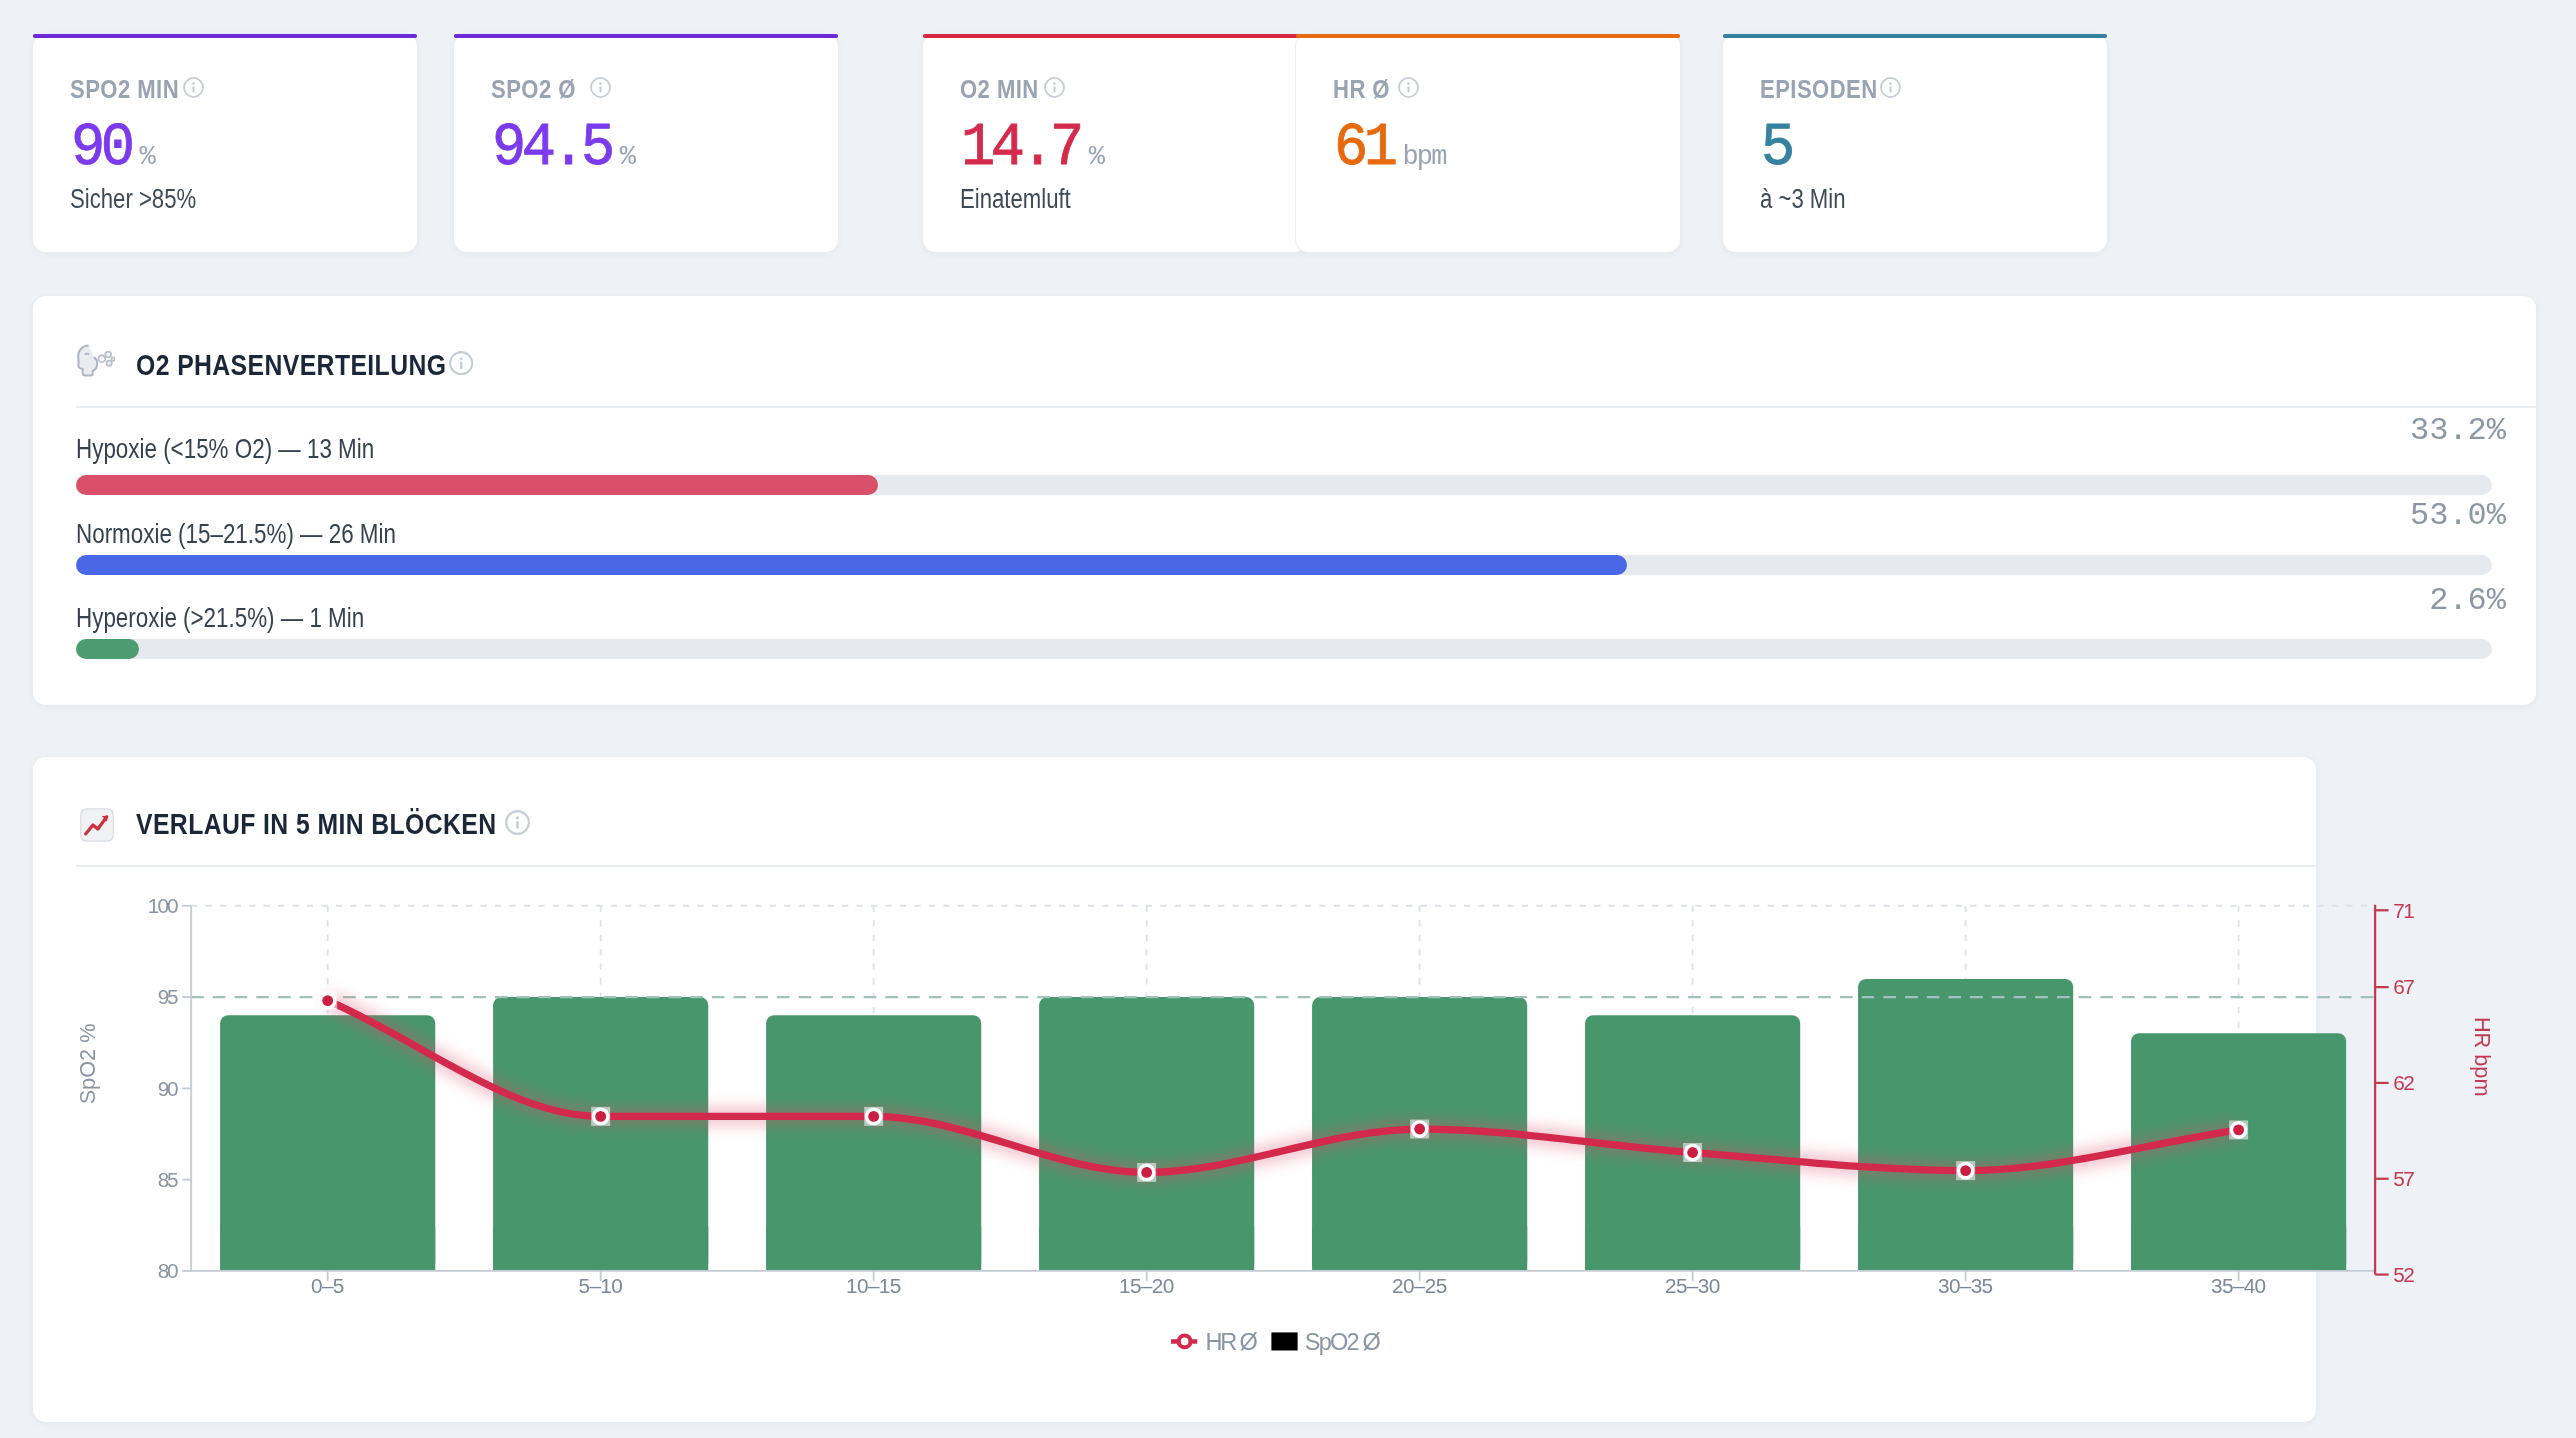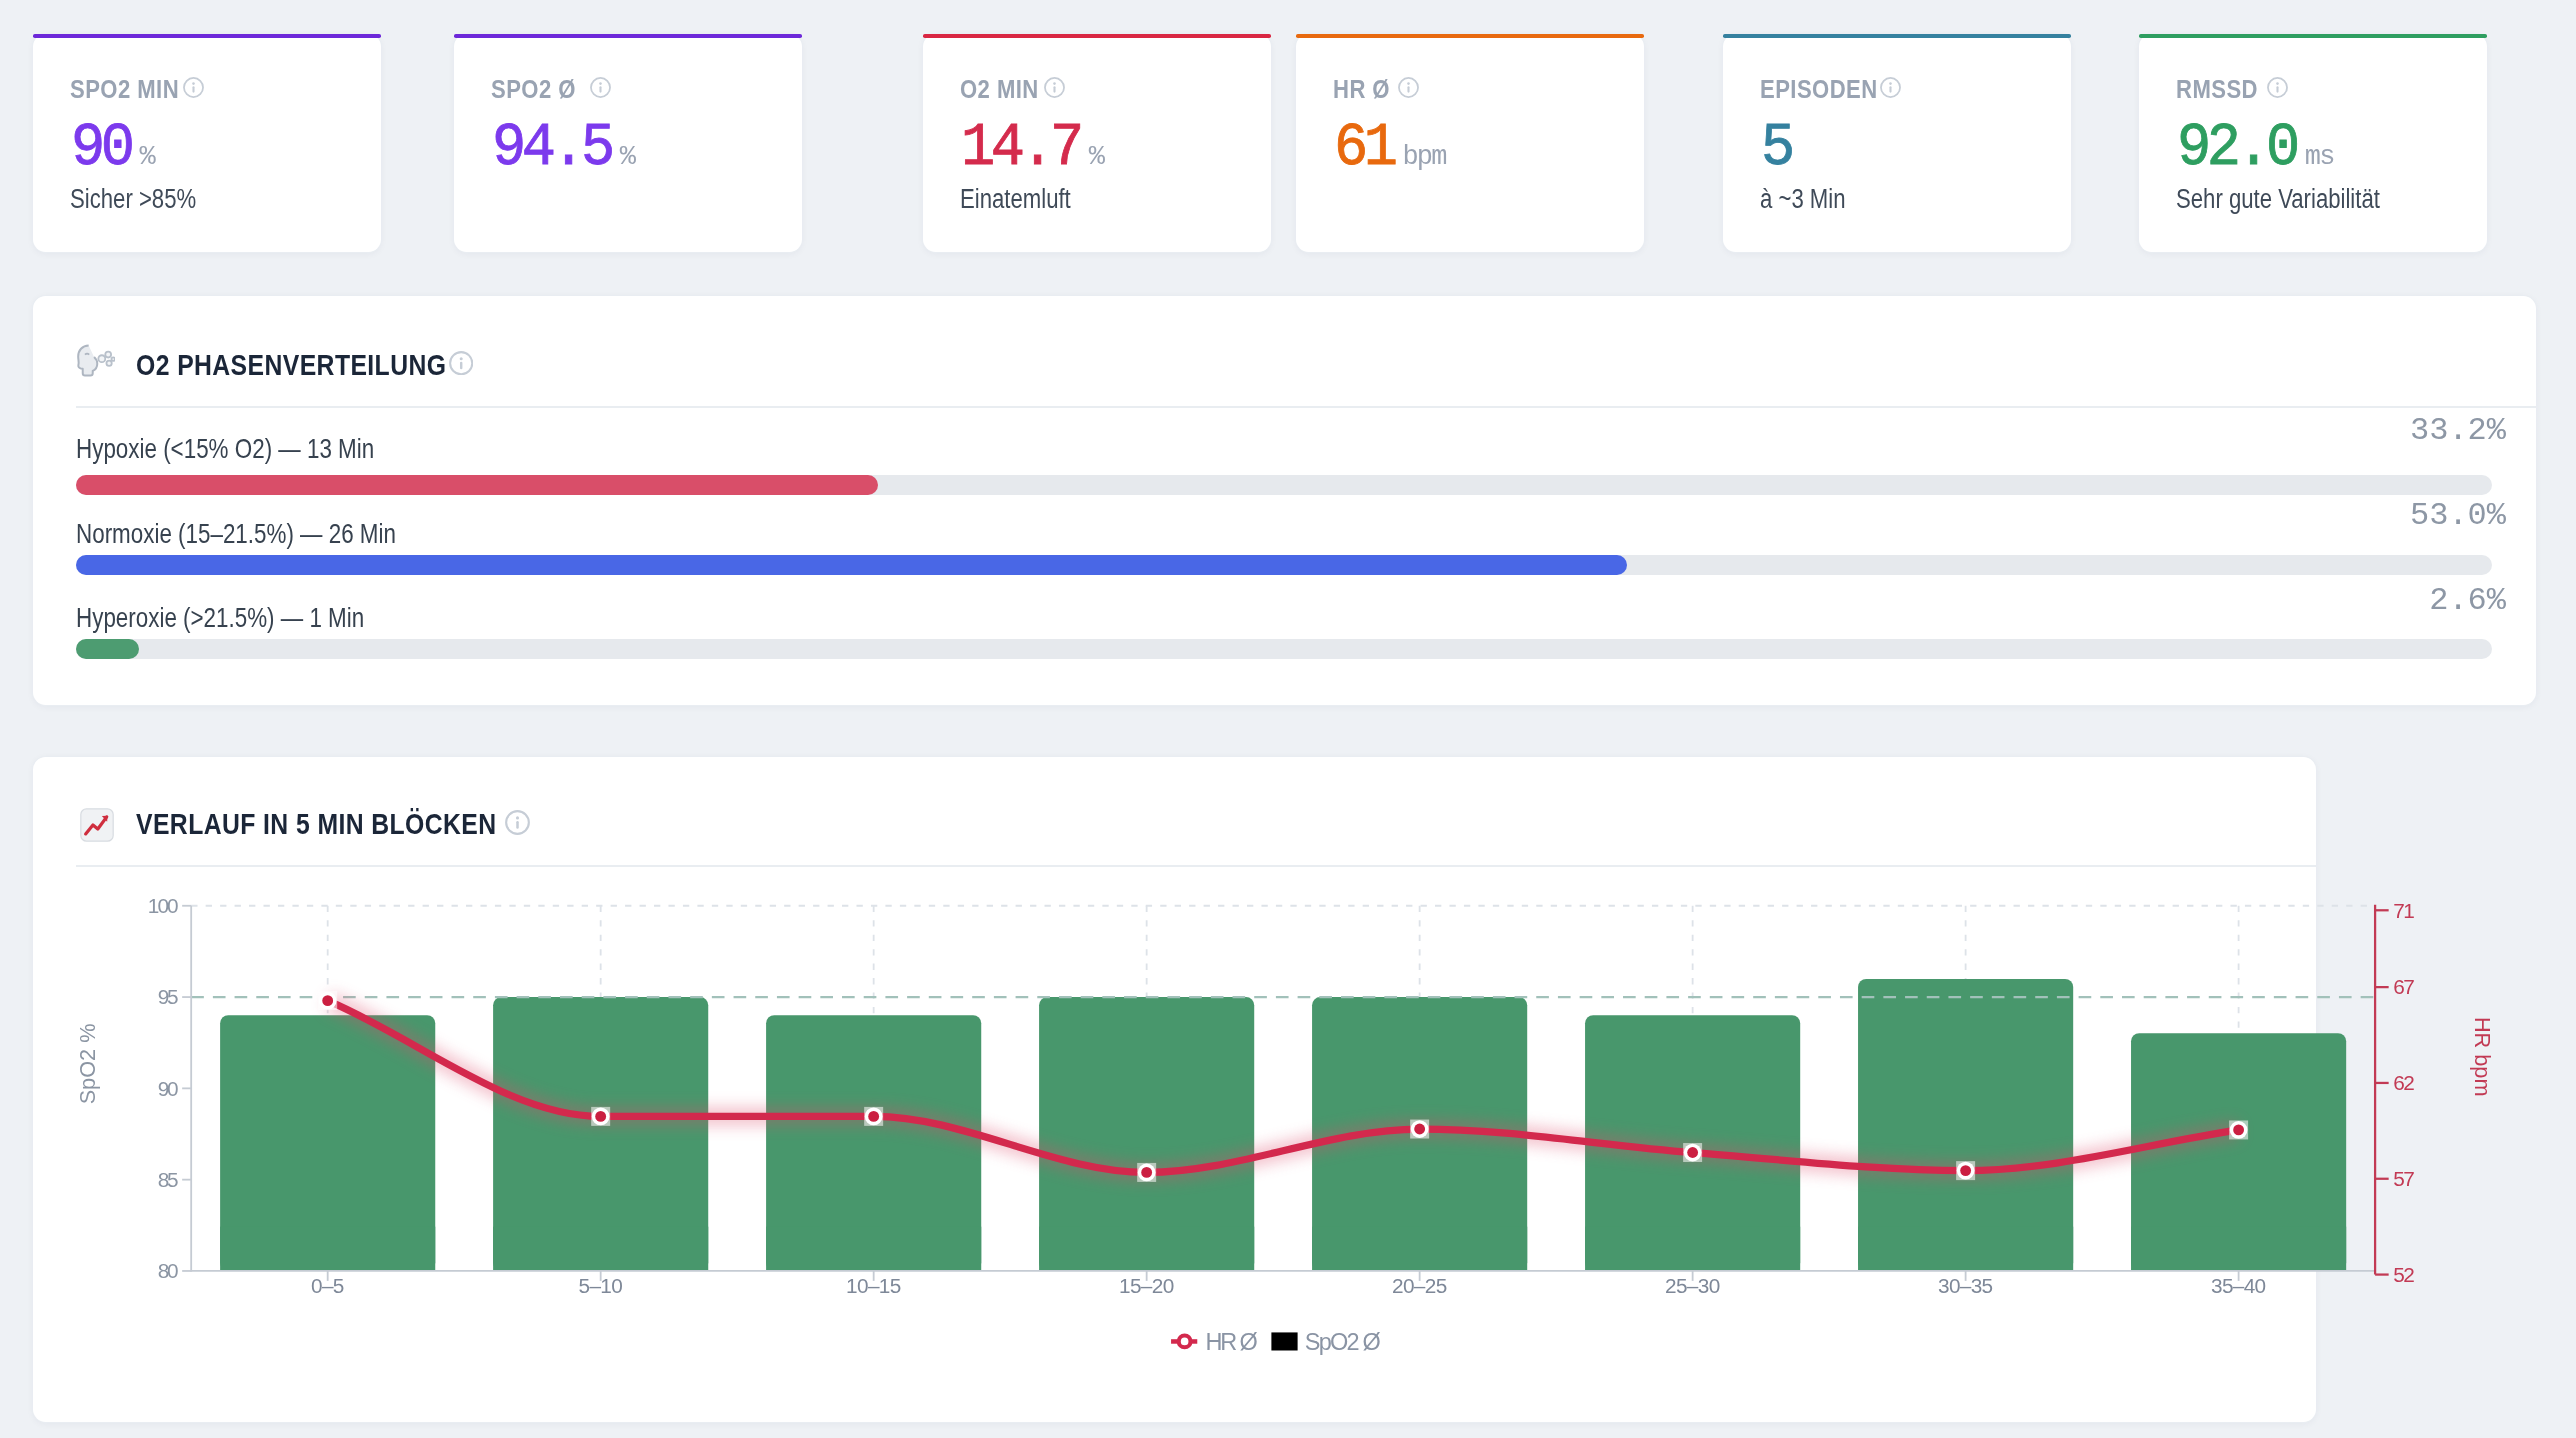--- a/index.html
+++ b/index.html
@@ -1,19 +1,19 @@
 <!DOCTYPE html>
 <html style="font-size:14.5px"><head>
 <meta charset="utf-8">
 <style>
   * { margin:0; padding:0; box-sizing:border-box; }
   html,body { width:2576px; height:1439px; background:#eef1f5; font-family:"Liberation Sans", sans-serif; }
   .page { position:relative; width:2576px; height:1439px; overflow:hidden; }
   .card { position:absolute; background:#fff; border-radius:12.7px; box-shadow:0 0 0 0.9px #e9edf2, 0 1.8px 7.2px rgba(20,40,80,0.05); }
-  .stat { width:348px; height:218px; top:34px;text-align:right; }
+  .stat { width:384px; height:218px; top:34px;text-align:right; }
   .stat .bar { position:absolute; left:0; right:0; top:0; height:3.6px; border-radius:1.8px; }
   .stat .lbl { position:absolute; left:37px; top:42px; font-size:26px; font-weight:bold; letter-spacing:0.5px; color:#99a3b2; line-height:26px; white-space:nowrap; transform:scaleX(0.85); transform-origin:0 50%; }
   .stat .valrow { position:absolute; left:38px; top:87px; display:flex; align-items:baseline; gap:9px; }
   .stat .val { display:inline-block; font-family:"Liberation Mono", monospace; font-size:57px; -webkit-text-stroke:0.8px currentColor; letter-spacing:-4.5px; line-height:57px; transform:scaleY(1.07); transform-origin:0 77%; }
   .stat .unit { font-family:"Liberation Mono", monospace; font-size:27px; color:#9aa3b2; letter-spacing:-1.8px; line-height:27px; }
   .stat .sub { position:absolute; left:37px; top:152px; font-size:27px; color:#3f4a58; line-height:27px; white-space:nowrap; transform:scaleX(0.82); transform-origin:0 50%; }
   .iico { position:absolute; }
   .sechead { position:absolute; left:103px; font-size:30px; font-weight:bold; letter-spacing:0.5px; color:#1b2638; white-space:nowrap; line-height:30px; transform:scaleX(0.825); transform-origin:0 50%; }
   .rowlbl { position:absolute; left:43px; font-size:28px; color:#37424f; line-height:28px; white-space:nowrap; transform:scaleX(0.8); transform-origin:0 50%; }
   .rowpct { position:absolute; right:30px; font-family:"Liberation Mono", monospace; font-size:32px; color:#8d97a5; line-height:29px; }
@@ -90,34 +90,20 @@
         <circle cx="13" cy="13" r="11.8" fill="none" stroke="#c6cdd6" stroke-width="2.2"></circle>
         <circle cx="13" cy="8.2" r="1.6" fill="#c6cdd6"></circle>
         <rect x="11.7" y="11.4" width="2.6" height="8" rx="1.3" fill="#c6cdd6"></rect>
       </svg>
     <div class="valrow">
         <span class="val" style="color:#35819f;">5</span>
       </div>
     <div class="sub">à ~3 Min</div>
   </div>
 
-  <div class="card stat" style="left:2139px; ">
-    <div class="bar" style="background:#2e9e60;"></div>
-    <div class="lbl">RMSSD</div>
-    <svg class="iico" style="left:128px; top:43px;" width="21" height="21" viewBox="0 0 26 26">
-        <circle cx="13" cy="13" r="11.8" fill="none" stroke="#c6cdd6" stroke-width="2.2"></circle>
-        <circle cx="13" cy="8.2" r="1.6" fill="#c6cdd6"></circle>
-        <rect x="11.7" y="11.4" width="2.6" height="8" rx="1.3" fill="#c6cdd6"></rect>
-      </svg>
-    <div class="valrow">
-        <span class="val" style="color:#2e9e60;">92.0</span>
-        <span class="unit">ms</span>
-      </div>
-    <div class="sub">Sehr gute Variabilität</div>
-  </div>
 
   <div class="card" style="left:33px; top:296px; width:2503px; height:409px;">
     <svg style="position:absolute; left:42px; top:48px;" width="40" height="33" viewBox="0 0 44 36">
       <path d="M15,1.5 C8,1.5 3.5,7 3.5,13.5 C3.5,17 4.5,19.5 3.8,22.5 C3.2,25 4.5,26.5 6.5,26.8 L8.5,27 L8.5,32 C8.5,33.5 9.5,34.5 11,34.5 L17,34.5 C18.5,34.5 19.5,33.5 19.5,32 L19.5,29.5 C22.5,28 24.5,25 24.5,21.5 C24.5,18.5 23,16 21,14.2" fill="#e9ecf0" stroke="#aeb6c1" stroke-width="2.2" stroke-linejoin="round"></path>
       <path d="M11,11.5 q2.3,-2.3 4.6,0" fill="none" stroke="#aeb6c1" stroke-width="2"></path>
       <g fill="#f3f5f7" stroke="#b9c1cb" stroke-width="2">
         <circle cx="29.5" cy="16" r="3.8"></circle>
         <circle cx="36.5" cy="11.5" r="3.2"></circle>
         <circle cx="37.5" cy="21" r="2.9"></circle>
         <circle cx="42" cy="16.5" r="1.9"></circle>

